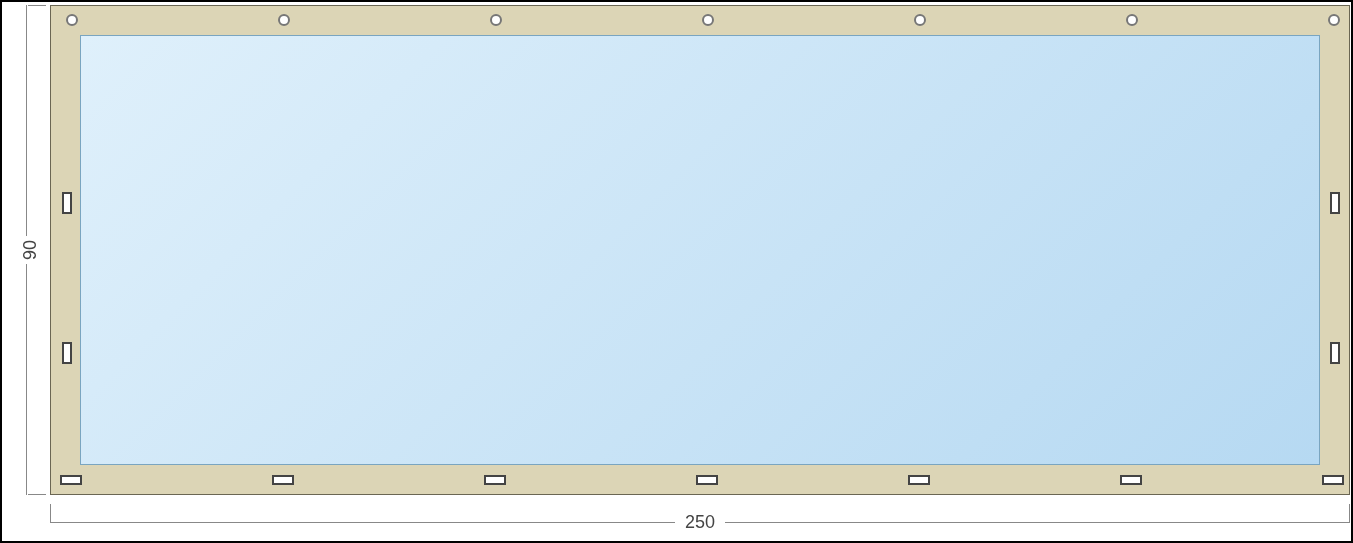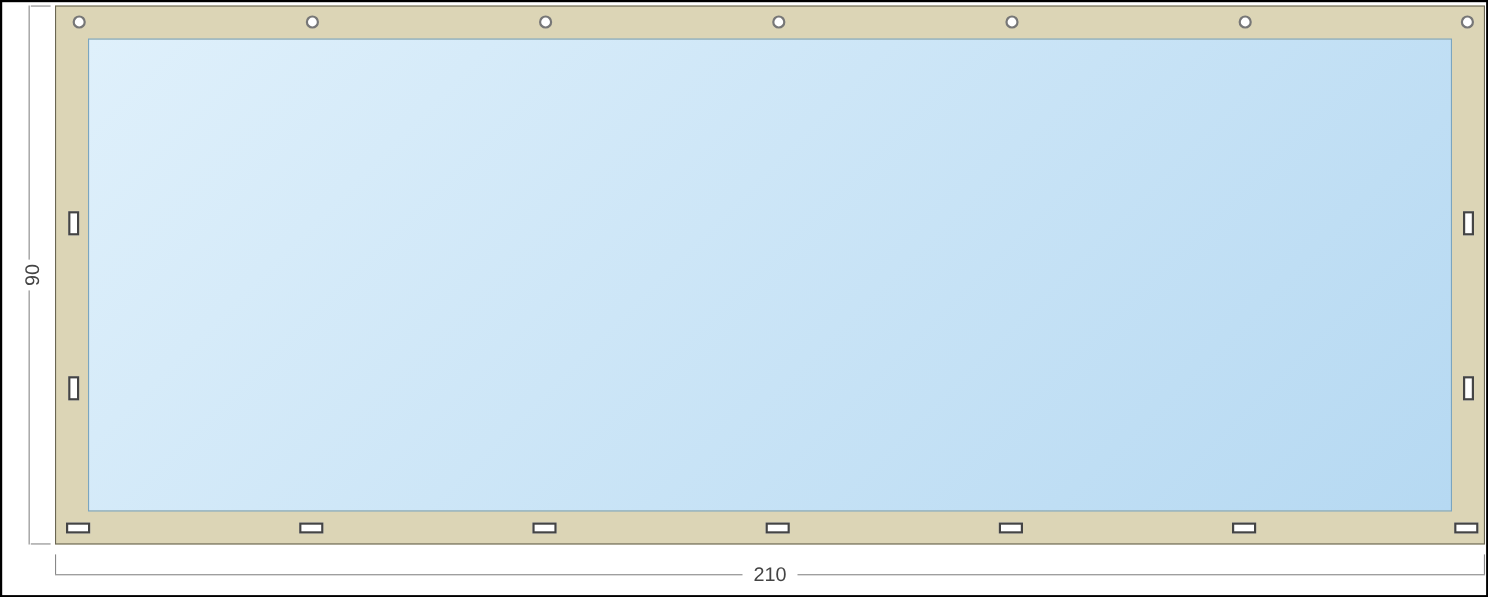--- a/index.html
+++ b/index.html
@@ -149,21 +149,21 @@
   <div class="tab-h" style="left:482px; top:473px;"></div>
   <div class="tab-h" style="left:694px; top:473px;"></div>
   <div class="tab-h" style="left:906px; top:473px;"></div>
   <div class="tab-h" style="left:1118px;top:473px;"></div>
   <div class="tab-h" style="left:1320px;top:473px;"></div>
 
   <div class="dim-h">
     <div class="tick-l"></div>
     <div class="tick-r"></div>
     <div class="line"></div>
-    <div class="label">210</div>
+    <div class="label">250</div>
   </div>
 
   <div class="dim-v">
     <div class="tick-t"></div>
     <div class="tick-b"></div>
     <div class="line"></div>
     <div class="label">90</div>
   </div>
 
 </div>

